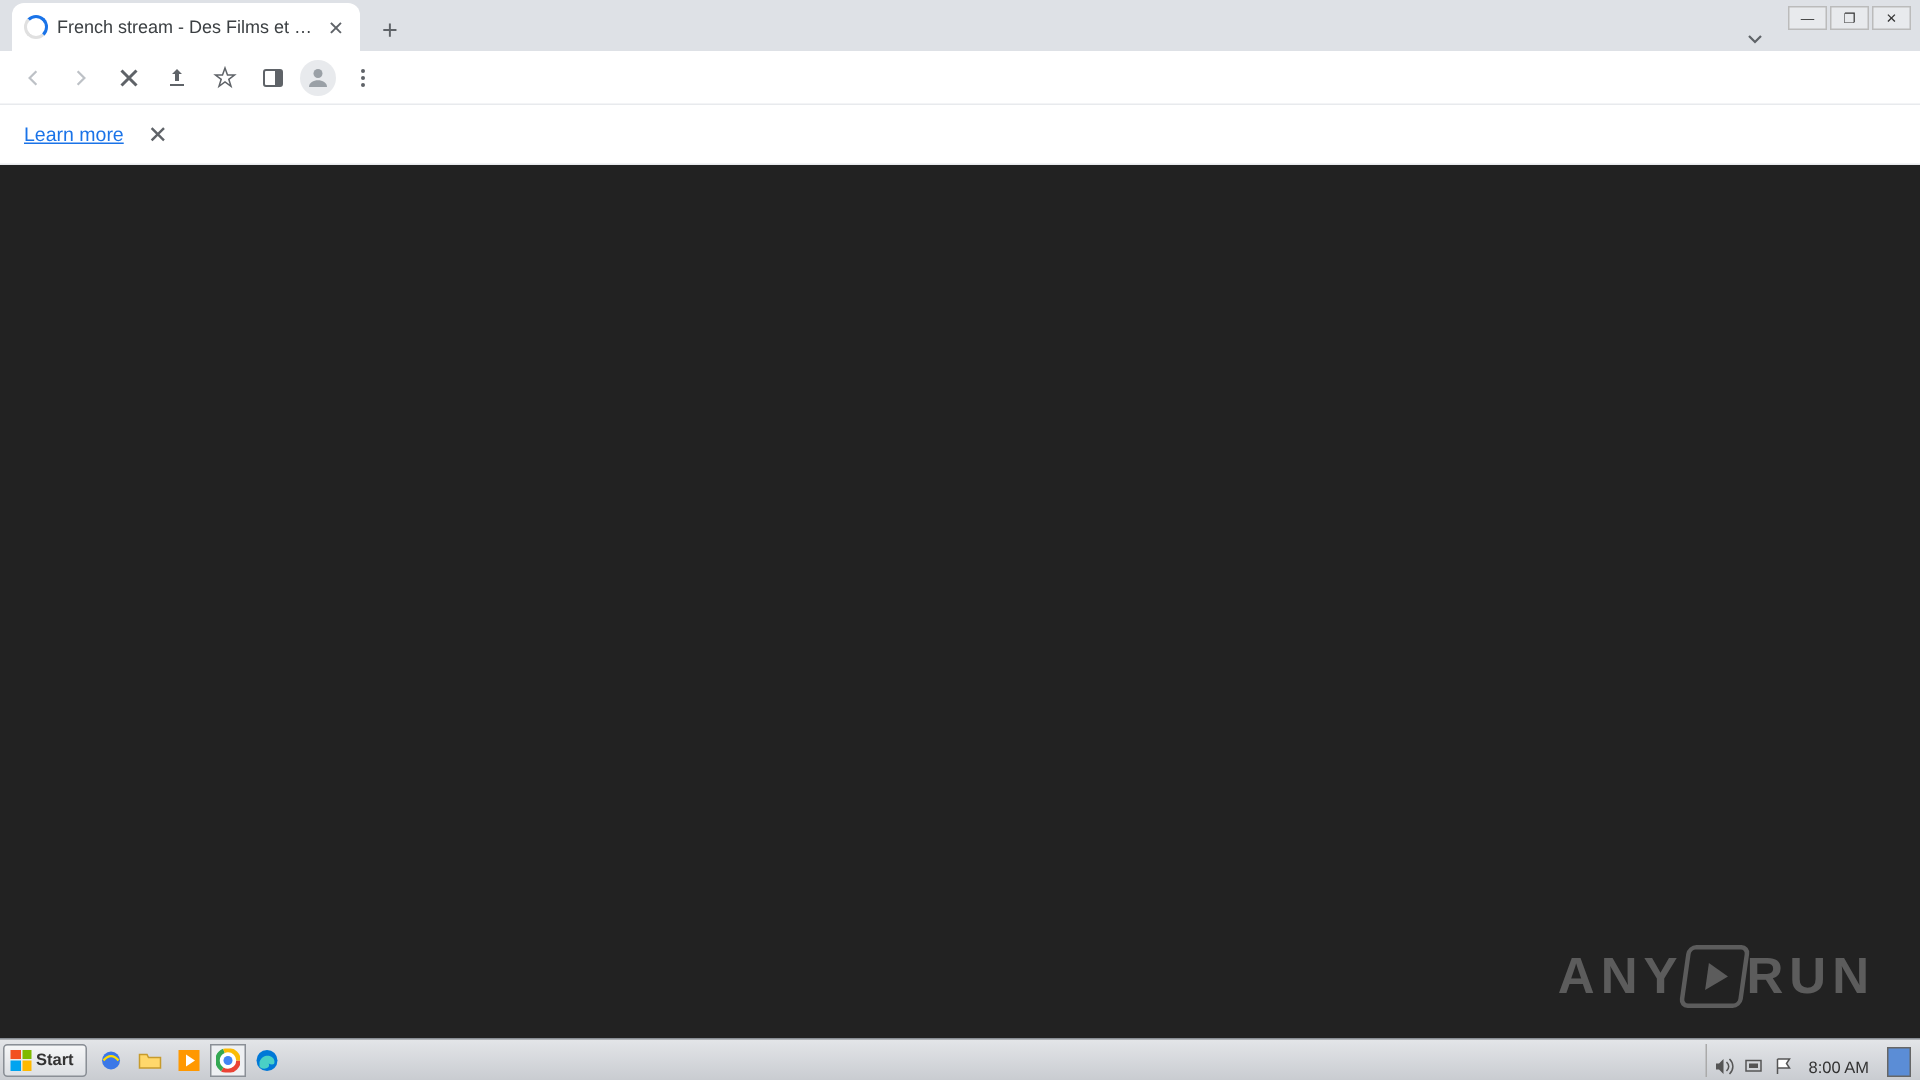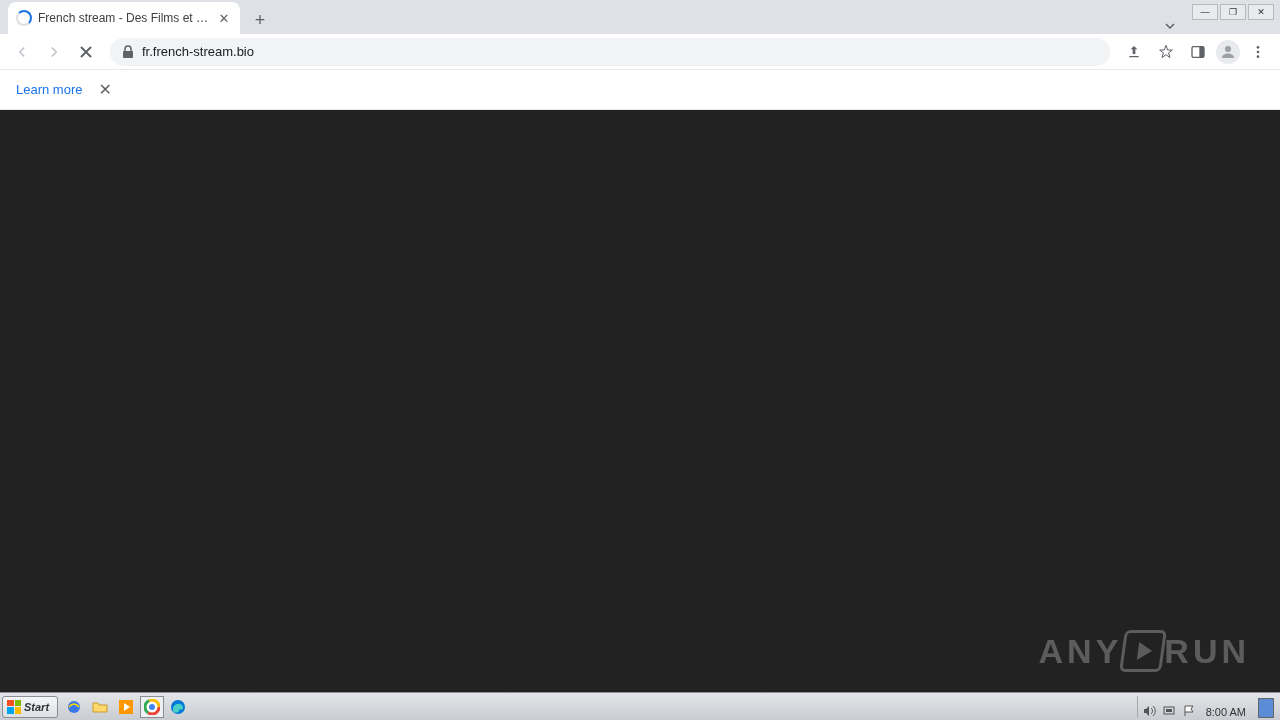--- a/index.html
+++ b/index.html
@@ -25,34 +25,34 @@
 .nav-btn { width: 28px; height: 28px; display: flex; align-items: center; justify-content: center; color: #5f6368; border-radius: 50%; }
 .nav-btn.disabled { color: #bdc1c6; }
 .omnibox { flex: 1; height: 28px; background: #f1f3f4; border-radius: 14px; display: flex; align-items: center; padding: 0 12px; gap: 8px; font-size: 13px; color: #202124; margin: 0 6px; }
 .lock-icon { color: #5f6368; font-size: 12px; }
 .action-btn { width: 28px; height: 28px; display: flex; align-items: center; justify-content: center; color: #5f6368; }
 .avatar { width: 24px; height: 24px; border-radius: 50%; background: #e8eaed; display: flex; align-items: center; justify-content: center; color: #5f6368; }
 
 
 .infobar { height: 40px; background: #fff; display: flex; align-items: center; padding: 0 16px; font-size: 13px; color: #3c4043; border-bottom: 1px solid #e8eaed; }
 .infobar-text { flex: 1; }
-.infobar-link { color: #1a73e8; margin-right: 16px; cursor: pointer; }
+.infobar-link { color: #1a73e8; text-decoration: underline; margin-right: 16px; cursor: pointer; }
 .infobar-close { color: #5f6368; cursor: pointer; font-size: 16px; }
 
 
 .content { flex: 1; background: #222; position: relative; }
 
 
 .watermark { position: absolute; bottom: 20px; right: 30px; color: rgba(200,200,200,0.35); font-size: 34px; font-weight: 600; letter-spacing: 4px; display: flex; align-items: center; gap: 0; font-family: Arial, sans-serif; }
 .watermark-play { width: 42px; height: 42px; border: 3px solid rgba(200,200,200,0.35); border-radius: 6px; display: flex; align-items: center; justify-content: center; transform: skewX(-8deg); }
 .watermark-play::after { content: ""; width: 0; height: 0; border-left: 14px solid rgba(200,200,200,0.35); border-top: 9px solid transparent; border-bottom: 9px solid transparent; margin-left: 3px; }
 
 
 .taskbar { position: absolute; bottom: 0; left: 0; right: 0; height: 28px; background: linear-gradient(#e3e5e8, #c9ccd1); border-top: 1px solid #8a8f96; display: flex; align-items: center; padding: 0 2px; font-size: 11px; }
-.start-btn { height: 22px; padding: 0 8px 0 4px; background: linear-gradient(#f5f6f7, #dcdfe3); border: 1px solid #8a8f96; border-radius: 3px; display: flex; align-items: center; gap: 3px; font-weight: bold; color: #333; font-style: italic; }
+.start-btn { height: 22px; padding: 0 8px 0 4px; background: linear-gradient(#f5f6f7, #dcdfe3); border: 1px solid #8a8f96; border-radius: 3px; display: flex; align-items: center; gap: 3px; font-weight: bold; color: #333; }
 .start-logo { width: 14px; height: 14px; display: grid; grid-template: 1fr 1fr / 1fr 1fr; gap: 1px; }
 .start-logo span:nth-child(1){background:#f25022}.start-logo span:nth-child(2){background:#7fba00}.start-logo span:nth-child(3){background:#00a4ef}.start-logo span:nth-child(4){background:#ffb900}
 .task-icons { display: flex; gap: 2px; margin-left: 4px; }
 .task-icon { width: 24px; height: 22px; display: flex; align-items: center; justify-content: center; border: 1px solid transparent; }
 .task-icon.active { border: 1px solid #8a8f96; background: #eef0f3; }
 .tray { margin-left: auto; display: flex; align-items: flex-end; gap: 6px; padding: 0 4px; border-left: 1px solid #aaa; height: 22px; }
 .tray-icon { color: #555; font-size: 12px; }
 .clock { color: #333; font-size: 11px; padding: 0 4px; }
 .show-desktop { width: 16px; height: 20px; background: #5b8dd6; border: 1px solid #666; margin-left: 2px; }
 
@@ -93,29 +93,20 @@
     <div class="nav-btn disabled">
       <svg width="18" height="18" viewBox="0 0 24 24">
           <path d="M9 6l6 6-6 6" stroke="currentColor" stroke-width="2" fill="none"></path>
         </svg>
     </div>
     <div class="nav-btn">
       <svg width="14" height="14" viewBox="0 0 14 14">
           <path d="M2 2l10 10M12 2L2 12" stroke="#5f6368" stroke-width="2"></path>
         </svg>
     </div>
-    <div class="omnibox">
-      <span class="lock-icon">
-        <svg width="12" height="14" viewBox="0 0 12 14">
-            <rect x="1" y="6" width="10" height="7" rx="1" fill="#5f6368"></rect>
-            <path d="M3 6V4a3 3 0 016 0v2" stroke="#5f6368" stroke-width="1.5" fill="none"></path>
-          </svg>
-      </span>
-      <span>fr.french-stream.bio</span>
-    </div>
     <div class="action-btn">
       <svg width="16" height="16" viewBox="0 0 24 24">
           <path d="M12 3l5 5h-3v7h-4V8H7l5-5zM5 18h14v2H5z" fill="#5f6368"></path>
         </svg>
     </div>
     <div class="action-btn">
       <svg width="16" height="16" viewBox="0 0 24 24">
           <path d="M12 2l2.5 7h7l-5.7 4.3 2.2 7L12 16l-6 4.3 2.2-7L2.5 9h7z" stroke="#5f6368" stroke-width="1.5" fill="none"></path>
         </svg>
     </div>

